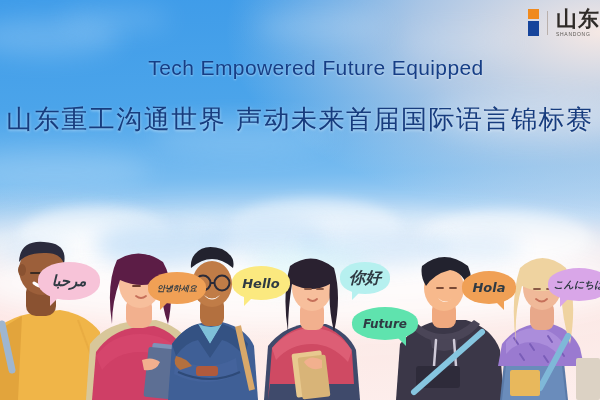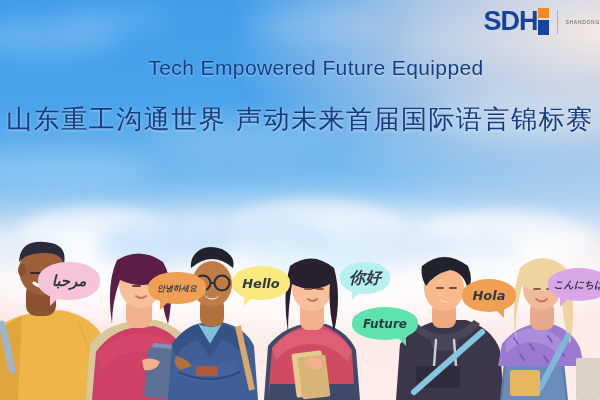--- a/index.html
+++ b/index.html
@@ -96,28 +96,28 @@
     <div class="bluepuff" style="left:95px;top:222px;width:130px;height:46px;opacity:.55;"></div>
     <div class="bluepuff" style="left:205px;top:216px;width:120px;height:40px;opacity:.45;"></div>
     <div class="bluepuff" style="left:300px;top:226px;width:150px;height:42px;opacity:.4;"></div>
     <div class="bluepuff" style="left:432px;top:232px;width:90px;height:30px;opacity:.3;"></div>
     <div class="bluepuff" style="left:0px;top:238px;width:70px;height:26px;opacity:.25;"></div>
     <div class="cloud soft" style="left:250px;top:252px;width:120px;height:34px;background:rgba(180,240,245,.6);opacity:.55;"></div>
   </div>
 
   <div class="logo">
     <div class="logo-mark">
-      <span class="logo-sdh">SDH</span>
       <span class="logo-i-wrap">
         <span class="logo-i-dot"></span>
         <span class="logo-i-stem"></span>
       </span>
     </div>
     <div class="logo-divider"></div>
     <div class="logo-cn">
+      <span class="logo-cn-main">山东</span>
       <span class="logo-cn-sub">SHANDONG</span>
     </div>
   </div>
 
   <div class="headline">
     <div class="eng">Tech Empowered  Future Equipped</div>
     <div class="cn-sub">山东重工沟通世界 声动未来首届国际语言锦标赛</div>
   </div>
 
   <svg class="people" viewBox="0 0 600 160" preserveAspectRatio="none" xmlns="http://www.w3.org/2000/svg">
@@ -229,21 +229,21 @@
         <span class="tail" style="bottom: -6px; border-top: 12px solid rgb(251, 233, 127); left: 12px; border-right: 12px solid transparent;"></span>
       </div>
       <div class="bubble" style="left: 340px; top: 262px; width: 50px; height: 32px; background: rgb(182, 240, 239); font-size: 16px;">
         <span>你好</span>
         <span class="tail" style="bottom: -6px; border-top: 12px solid rgb(182, 240, 239); left: 12px; border-right: 12px solid transparent;"></span>
       </div>
       <div class="bubble" style="left: 352px; top: 307px; width: 66px; height: 33px; background: rgb(95, 227, 174); font-size: 12px;">
         <span>Future</span>
         <span class="tail" style="bottom: -6px; border-top: 12px solid rgb(95, 227, 174); right: 12px; border-left: 12px solid transparent;"></span>
       </div>
-      <div class="bubble" style="left: 462px; top: 279px; width: 54px; height: 33px; background: rgb(240, 160, 85); font-size: 13px;">
+      <div class="bubble" style="left: 462px; top: 271px; width: 54px; height: 33px; background: rgb(240, 160, 85); font-size: 13px;">
         <span>Hola</span>
         <span class="tail" style="bottom: -6px; border-top: 12px solid rgb(240, 160, 85); right: 12px; border-left: 12px solid transparent;"></span>
       </div>
       <div class="bubble" style="left: 548px; top: 268px; width: 62px; height: 33px; background: rgb(217, 166, 232); font-size: 10px;">
         <span>こんにちは</span>
         <span class="tail" style="bottom: -6px; border-top: 12px solid rgb(217, 166, 232); left: 12px; border-right: 12px solid transparent;"></span>
       </div>
     </div>
 
 </div>

